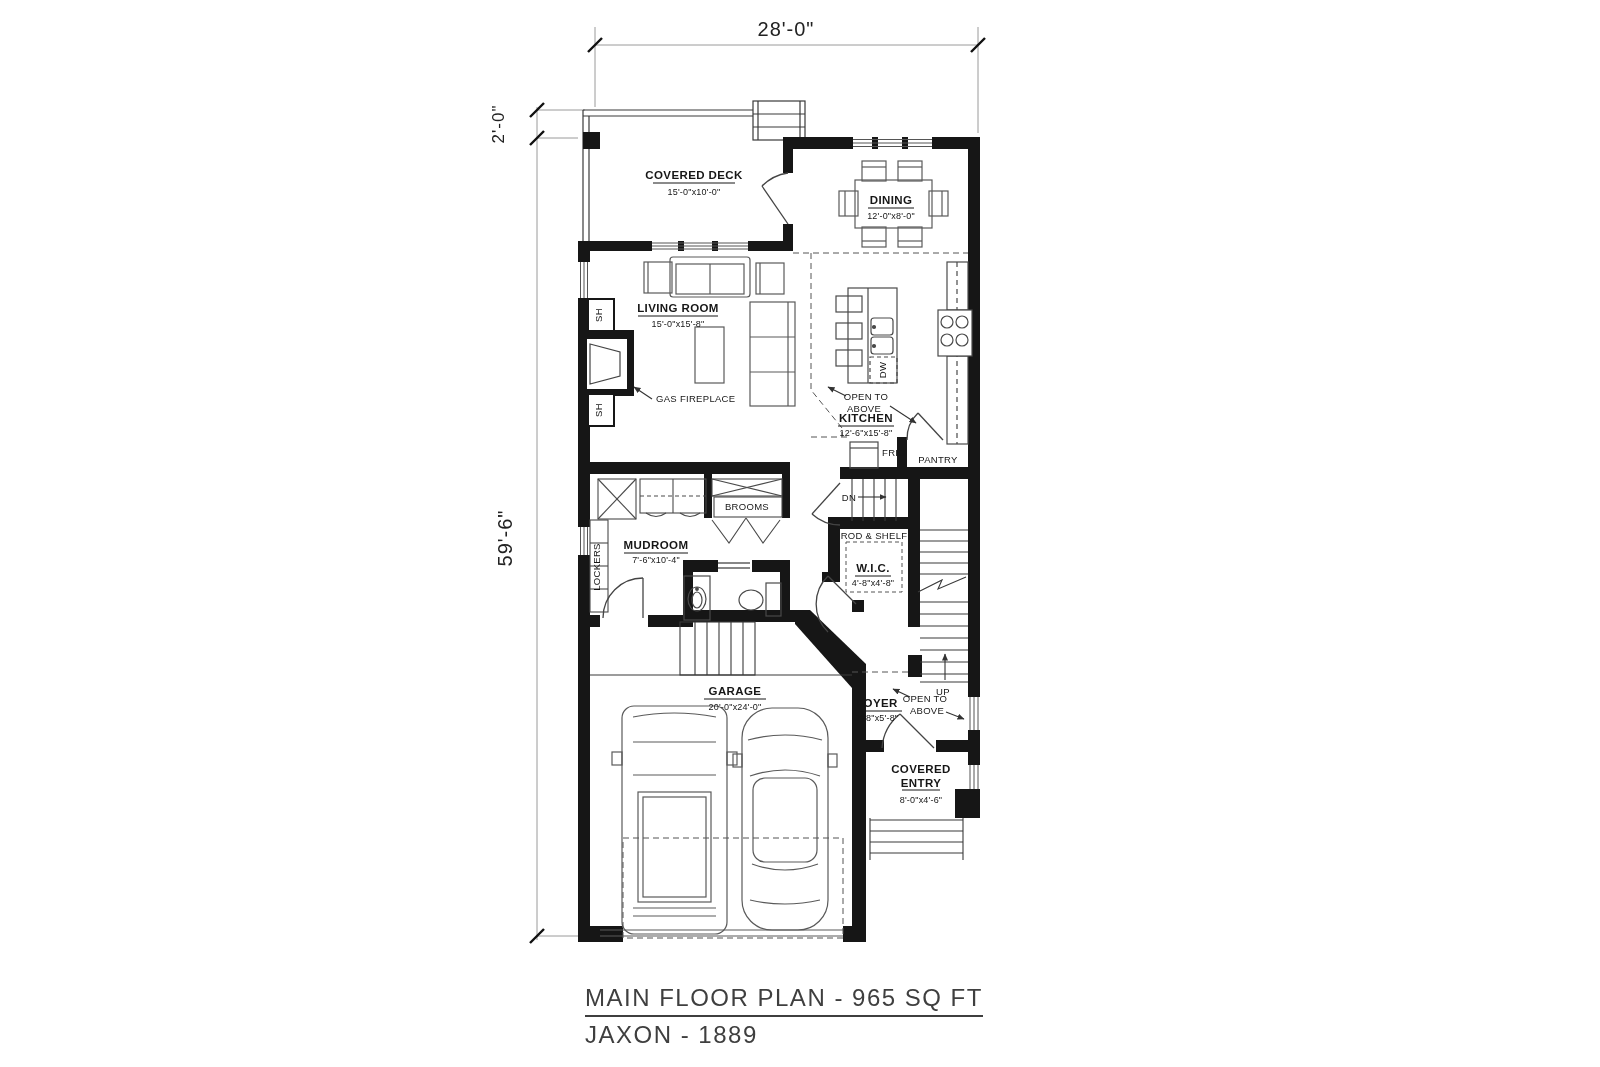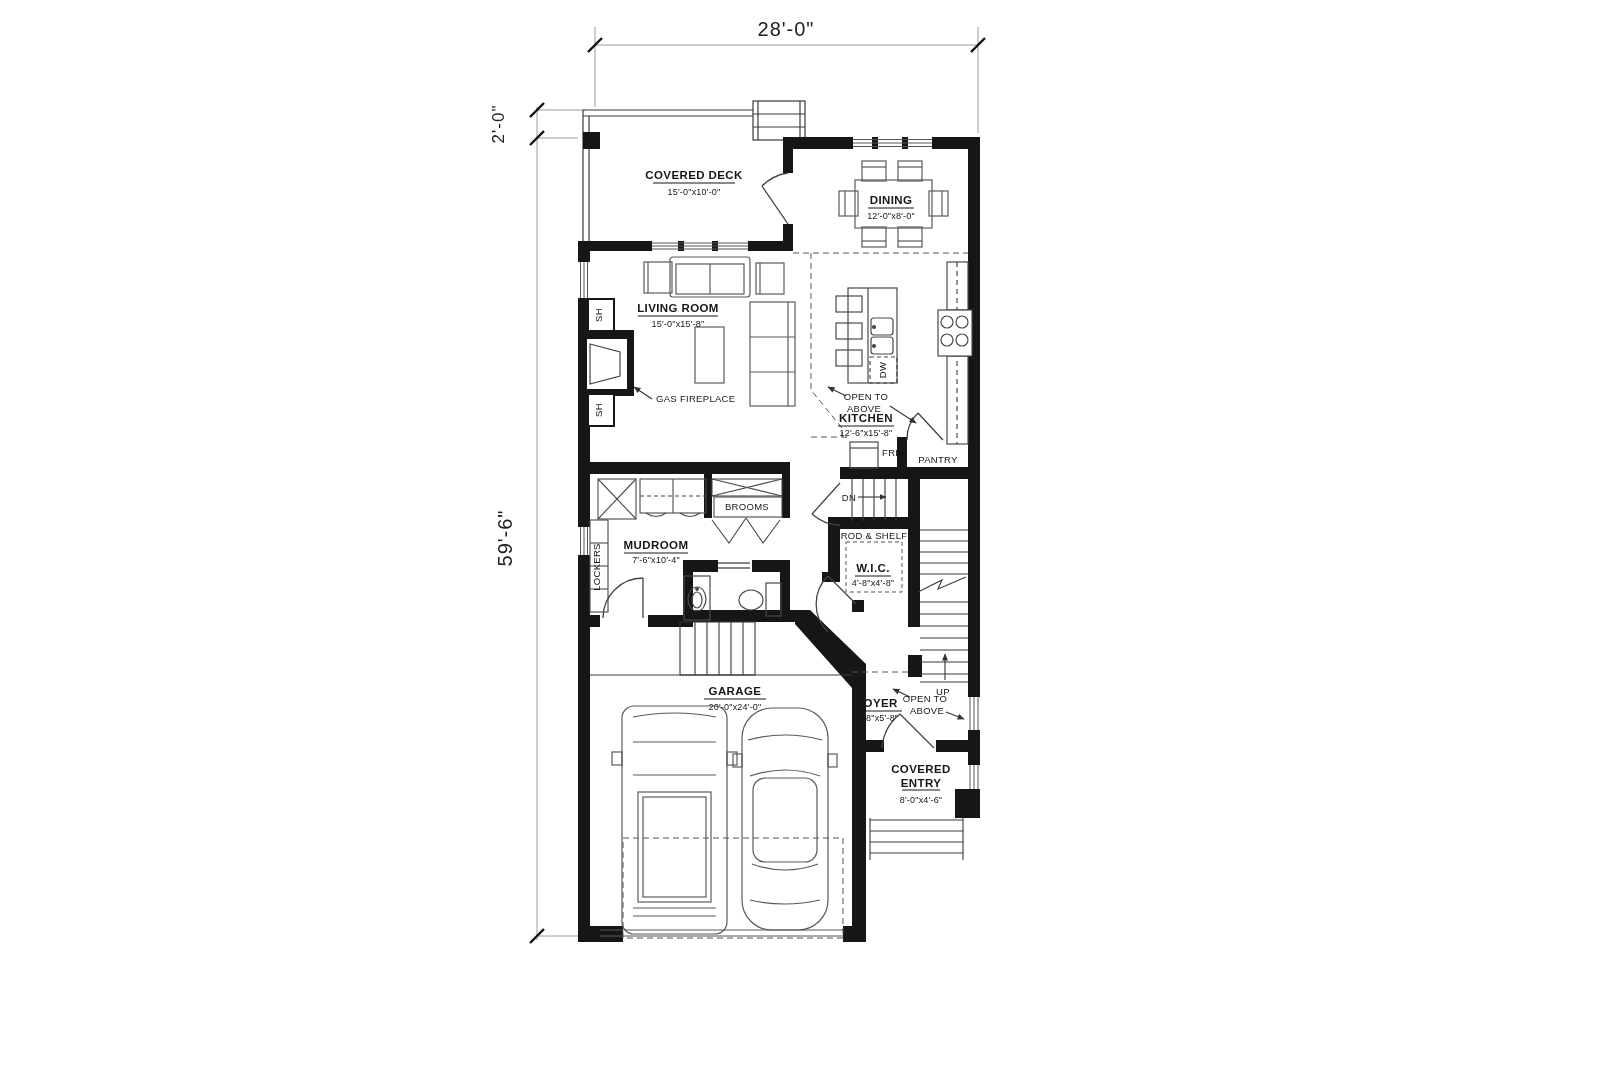--- a/index.html
+++ b/index.html
@@ -357,13 +357,17 @@
     <text class="ann" x="886" y="370" transform="rotate(-90 886 370)">DW</text>
     <text class="ann" x="894" y="456">FRIG</text>
     <text class="ann" x="938" y="463">PANTRY</text>
     <text class="ann" x="874" y="539">ROD &amp; SHELF</text>
     <text class="ann" x="849" y="501">DN</text>
     <text class="ann" x="943" y="695">UP</text>
   </g>
 </svg>
 
 
+<div class="titleblock">
+  <div class="t1">MAIN FLOOR PLAN - 965 SQ FT</div>
+  <div class="t2">JAXON - 1889</div>
 </div>
+</div>
 
 </body></html>

